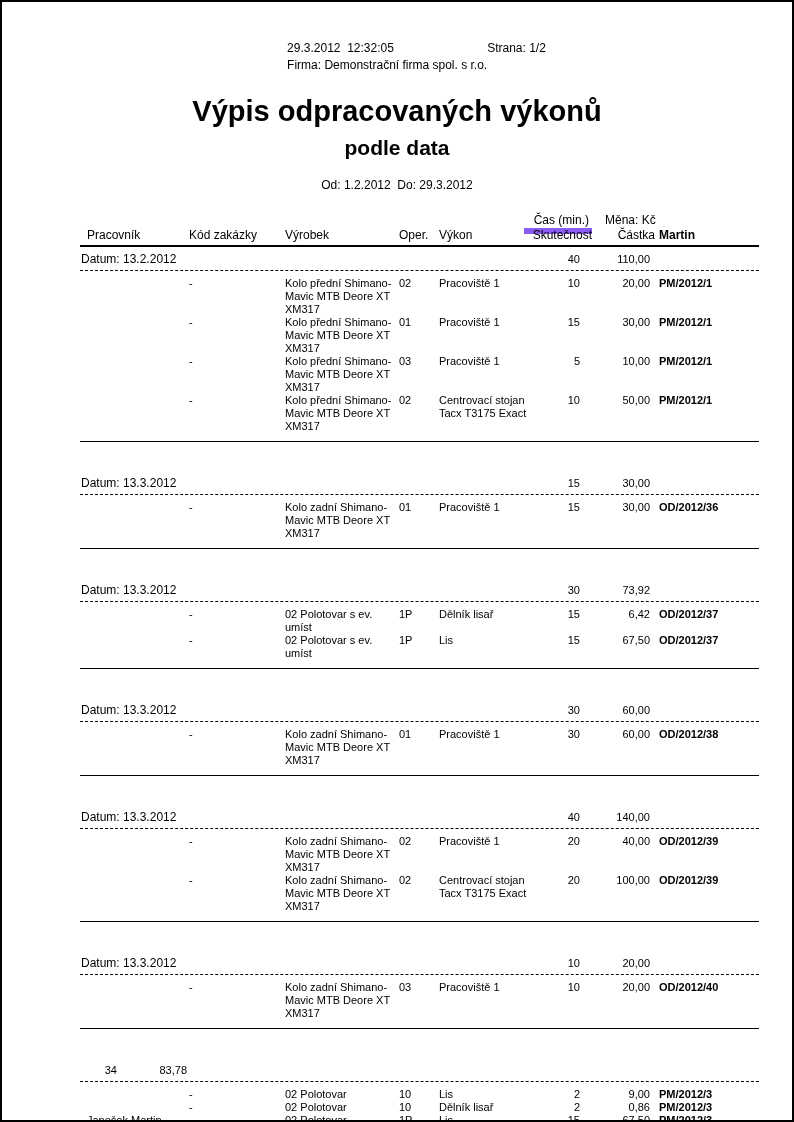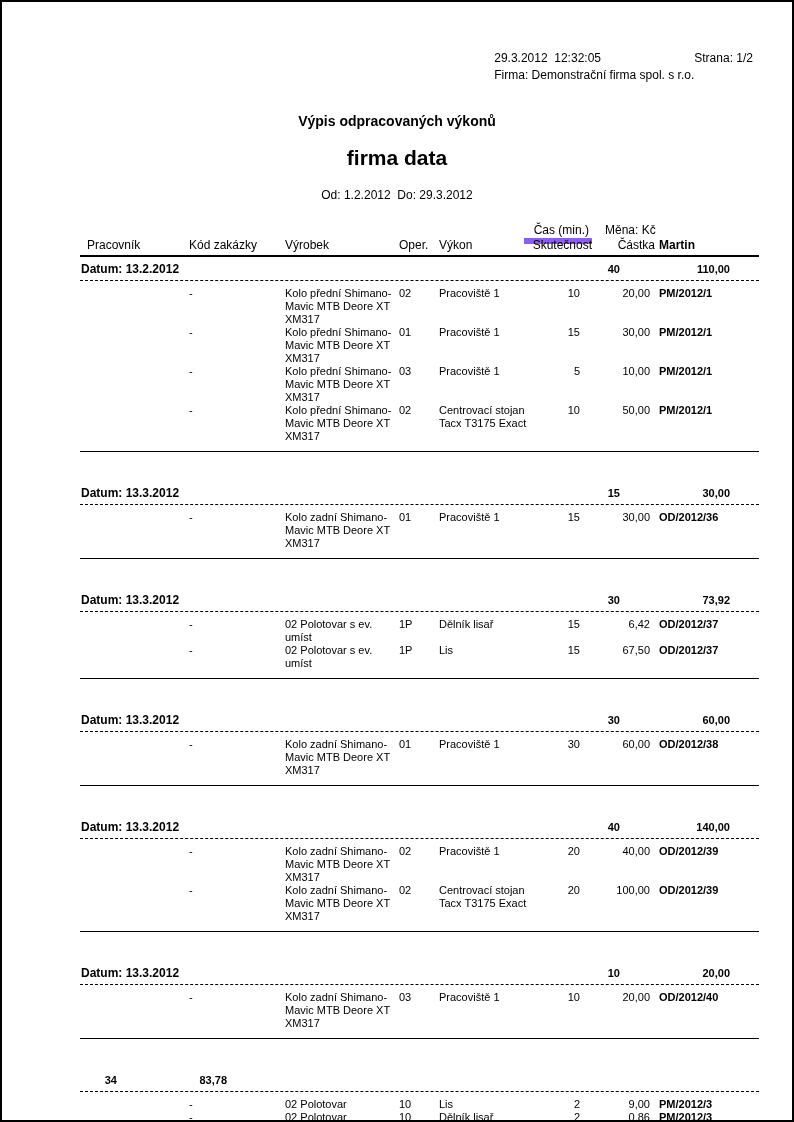--- a/index.html
+++ b/index.html
@@ -9,29 +9,29 @@
     background:#fff;
     border:2px solid #000;
     position:relative;
     overflow:hidden;
     font-family:"Liberation Sans","DejaVu Sans",sans-serif;
     color:#000;
   }
   .prespace { white-space:pre-wrap; }
 
   .top-bar {
-    margin-top:48px;
+    margin-top:38px;
     padding:0 39px 0 78px;
     display:flex;
-    justify-content:flex-end;
+    justify-content:center;
     font-size:12px;
     line-height:17px;
   }
   .title-block { text-align:center; margin-top:24px; }
-  .title1 { font-size:14px; font-weight:bold; line-height:26px; }
+  .title1 { font-size:29px; font-weight:bold; line-height:26px; }
   .title2 { font-size:21px; font-weight:bold; line-height:26px; margin-top:11px; }
   .subtitle { font-size:12px; margin-top:17px; }
 
   .table-wrap {
     margin:22px 0 0 78px;
     width:679px;
     font-size:11px;
     line-height:13px;
   }
 
@@ -46,26 +46,25 @@
   .h-cas       { right:167px; top:0; border-bottom:6px solid #8b5cf6; padding:0 3px 1px 10px; }
   .h-skutecnost{ right:167px; bottom:3px; }
   .h-mena      { left:525px;  top:0; }
   .h-castka    { right:104px; bottom:3px;margin-left:9px; }
   .h-doklad    { left:579px;  bottom:3px; font-weight:bold; }
 
   
   .group { margin-top:6px; margin-bottom:35px; }
   .group-head {
     display:flex;
-    font-weight:bold;
+    font-weight:normal;
     font-size:12px;
     border-bottom:1px dashed #000;
     padding-bottom:4px;
     align-items:center;
-    gap:40px;
   }
   .gh-label { width:463px; padding-left:1px; }
   .rows { padding:6px 0 8px 0; border-bottom:1px solid #000; }
   .group.last .rows { border-bottom:none; }
   .row { display:flex; align-items:flex-start; }
   .cell { flex:none; }
   .c-worker  { width:109px; padding-left:7px; }
   .c-order   { width:96px; }
   .c-product { width:114px; padding-right:6px; }
   .c-oper    { width:40px; }
@@ -83,21 +82,21 @@
   <div class="top-bar">
     <div class="top-left">
       <div class="prespace">29.3.2012  12:32:05</div>
       <div>Firma: Demonstrační firma spol. s r.o.</div>
     </div>
     <div class="top-right">Strana: 1/2</div>
   </div>
 
   <div class="title-block">
     <div class="title1">Výpis odpracovaných výkonů</div>
-    <div class="title2">firma data</div>
+    <div class="title2">podle data</div>
     <div class="subtitle prespace">Od: 1.2.2012  Do: 29.3.2012</div>
   </div>
 
   <div class="table-wrap">
     <div class="thead">
       <span class="h h-pracovnik">Pracovník</span>
       <span class="h h-kod">Kód zakázky</span>
       <span class="h h-vyrobek">Výrobek</span>
       <span class="h h-oper">Oper.</span>
       <span class="h h-vykon">Výkon</span>

